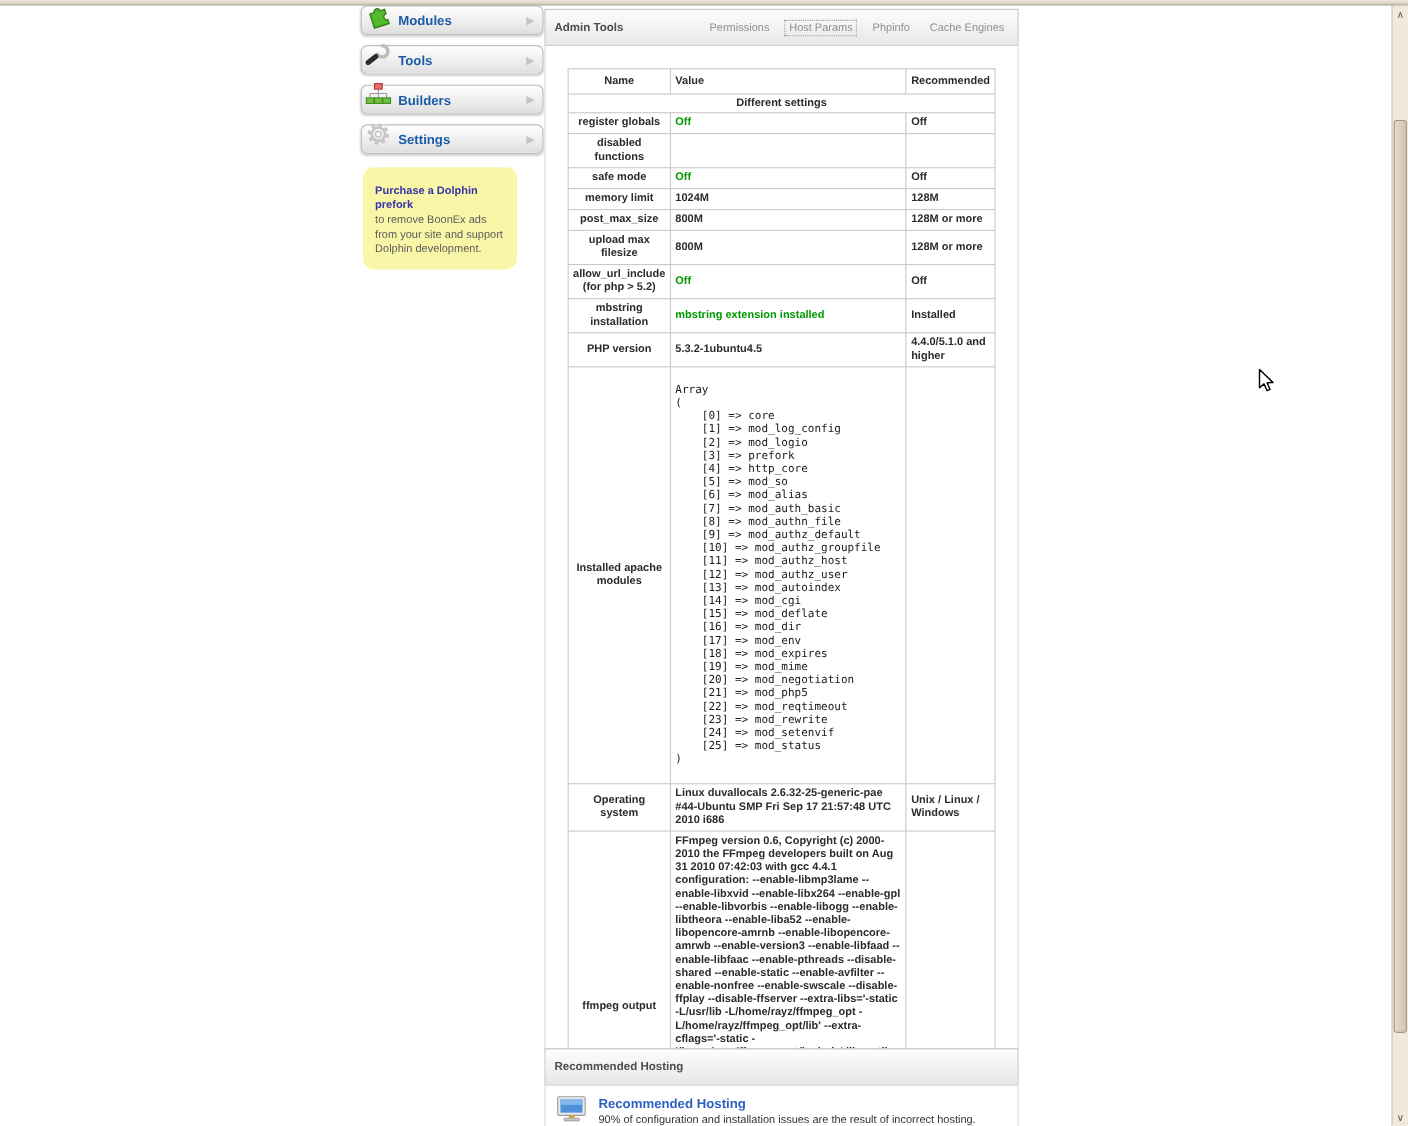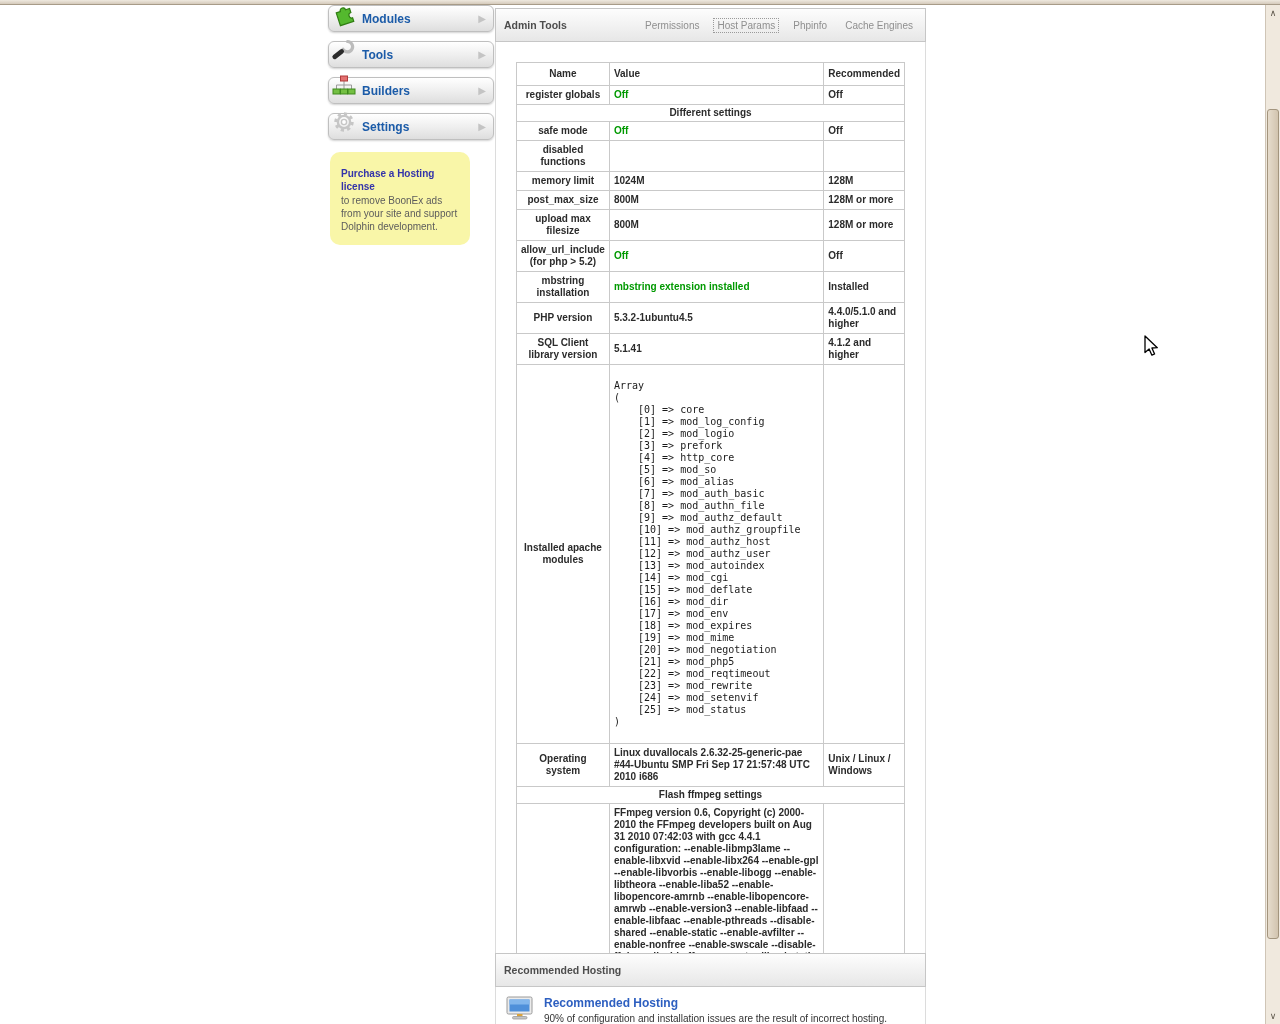--- a/index.html
+++ b/index.html
@@ -108,21 +108,21 @@
         <span class="side-icon"><svg width="26" height="26" viewBox="0 0 26 26">
             <circle cx="13" cy="13" r="8.2" fill="none" stroke="#c6c6c6" stroke-width="3" stroke-dasharray="3.2 3.2"></circle>
             <circle cx="13" cy="13" r="6.1" fill="none" stroke="#c6c6c6" stroke-width="2.4"></circle>
             <circle cx="13" cy="13" r="2.6" fill="#ffffff" stroke="#c6c6c6" stroke-width="1.4"></circle>
           </svg></span>
         <span class="side-label">Settings</span>
         <span class="side-arrow">▶</span>
       </div>
     </div>
   <div class="license-box">
-    <a class="license-link">Purchase a Hosting license</a>
+    <a class="license-link">Purchase a Dolphin prefork</a>
     <span class="license-text">to remove BoonEx ads from your site and support Dolphin development.</span>
   </div>
 </div>
 
 <div class="panel main-panel">
   <div class="panel-header">
     <span class="panel-title">Admin Tools</span>
     <div class="tabs" id="tabs">
         <span class="tab">Permissions</span>
         <span class="tab active">Host Params</span>
@@ -134,38 +134,38 @@
     <table class="host-table">
       <thead>
           <tr id="table-head-row">
             <th class="c-name">Name</th>
             <th class="c-value">Value</th>
             <th class="c-rec">Recommended</th>
           </tr>
         </thead>
       <tbody id="table-body">
           <tr>
+            <td colspan="3" class="section">Different settings</td>
+          </tr>
+          <tr>
             <td class="c-name">register globals</td>
             <td class="c-value green">Off</td>
             <td class="c-rec">Off</td>
           </tr>
           <tr>
-            <td colspan="3" class="section">Different settings</td>
+            <td class="c-name">disabled functions</td>
+            <td class="c-value"></td>
+            <td class="c-rec"></td>
           </tr>
           <tr>
             <td class="c-name">safe mode</td>
             <td class="c-value green">Off</td>
             <td class="c-rec">Off</td>
           </tr>
           <tr>
-            <td class="c-name">disabled functions</td>
-            <td class="c-value"></td>
-            <td class="c-rec"></td>
-          </tr>
-          <tr>
             <td class="c-name">memory limit</td>
             <td class="c-value">1024M</td>
             <td class="c-rec">128M</td>
           </tr>
           <tr>
             <td class="c-name">post_max_size</td>
             <td class="c-value">800M</td>
             <td class="c-rec">128M or more</td>
           </tr>
           <tr>
@@ -180,25 +180,20 @@
           </tr>
           <tr>
             <td class="c-name">mbstring installation</td>
             <td class="c-value green">mbstring extension installed</td>
             <td class="c-rec">Installed</td>
           </tr>
           <tr>
             <td class="c-name">PHP version</td>
             <td class="c-value">5.3.2-1ubuntu4.5</td>
             <td class="c-rec">4.4.0/5.1.0 and higher</td>
-          </tr>
-          <tr>
-            <td class="c-name">SQL Client library version</td>
-            <td class="c-value">5.1.41</td>
-            <td class="c-rec">4.1.2 and higher</td>
           </tr>
           <tr>
             <td class="c-name">Installed apache modules</td>
             <td class="c-value">
               <pre class="array">Array
 (
     [0] =&gt; core
     [1] =&gt; mod_log_config
     [2] =&gt; mod_logio
     [3] =&gt; prefork
@@ -227,23 +222,20 @@
 )</pre>
             </td>
             <td class="c-rec"></td>
           </tr>
           <tr>
             <td class="c-name">Operating system</td>
             <td class="c-value">Linux duvallocals 2.6.32-25-generic-pae #44-Ubuntu SMP Fri Sep 17 21:57:48 UTC 2010 i686</td>
             <td class="c-rec">Unix / Linux / Windows</td>
           </tr>
           <tr>
-            <td colspan="3" class="section">Flash ffmpeg settings</td>
-          </tr>
-          <tr>
             <td class="c-name">ffmpeg output</td>
             <td class="c-value">FFmpeg version 0.6, Copyright (c) 2000-2010 the FFmpeg developers built on Aug 31 2010 07:42:03 with gcc 4.4.1 configuration: --enable-libmp3lame --enable-libxvid --enable-libx264 --enable-gpl --enable-libvorbis --enable-libogg --enable-libtheora --enable-liba52 --enable-libopencore-amrnb --enable-libopencore-amrwb --enable-version3 --enable-libfaad --enable-libfaac --enable-pthreads --disable-shared --enable-static --enable-avfilter --enable-nonfree --enable-swscale --disable-ffplay --disable-ffserver --extra-libs='-static -L/usr/lib -L/home/rayz/ffmpeg_opt -L/home/rayz/ffmpeg_opt/lib' --extra-cflags='-static -I/home/rayz/ffmpeg_opt/include' libavutil 50.15. 1 / 50.15. 1 libavcodec 52.72. 2 / 52.72. 2 libavformat 52.64. 2 / 52.64. 2 libavdevice 52. 2. 0 / 52. 2. 0 libavfilter 1.19. 0 / 1.19. 0 libswscale 0.11. 0 / 0.11. 0 FFmpeg 0.6 libavutil 50.15. 1 / 50.15. 1 libavcodec 52.72. 2 / 52.72. 2 libavformat 52.64. 2 / 52.64. 2 libavdevice 52. 2. 0 / 52. 2. 0 libavfilter 1.19. 0 / 1.19. 0 libswscale 0.11. 0 / 0.11. 0</td>
             <td class="c-rec"></td>
           </tr>
         </tbody>
     </table>
   </div>
 </div>
 
 <div class="panel hosting-panel">

